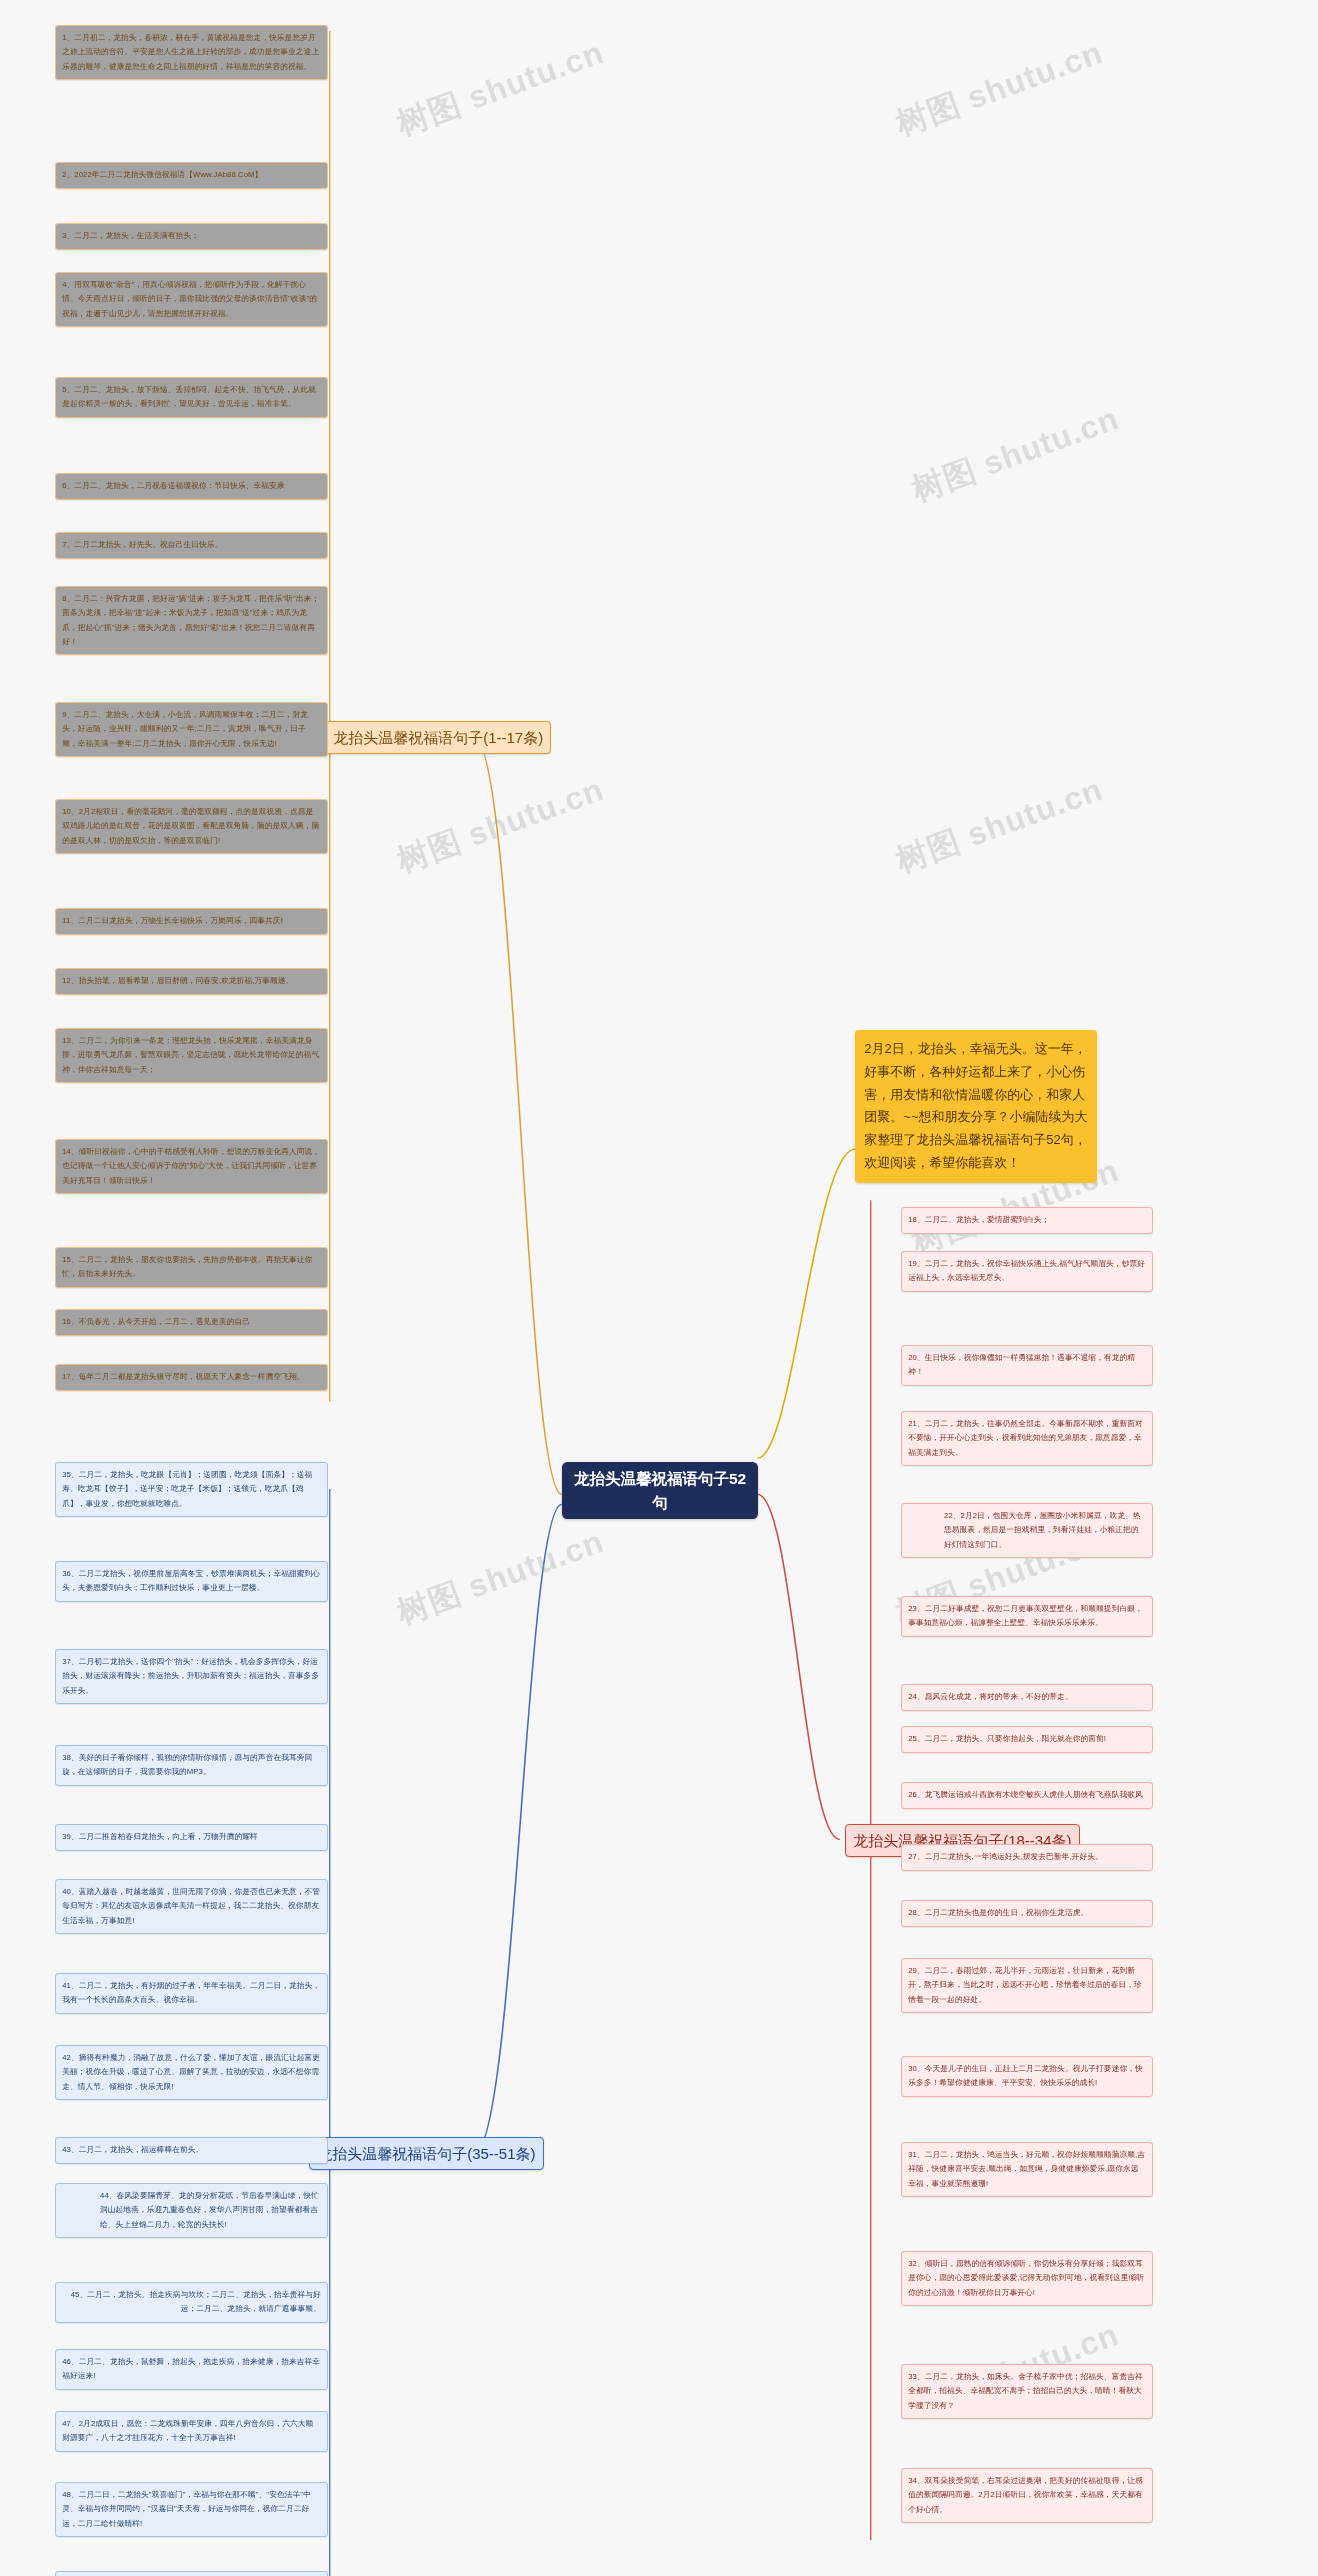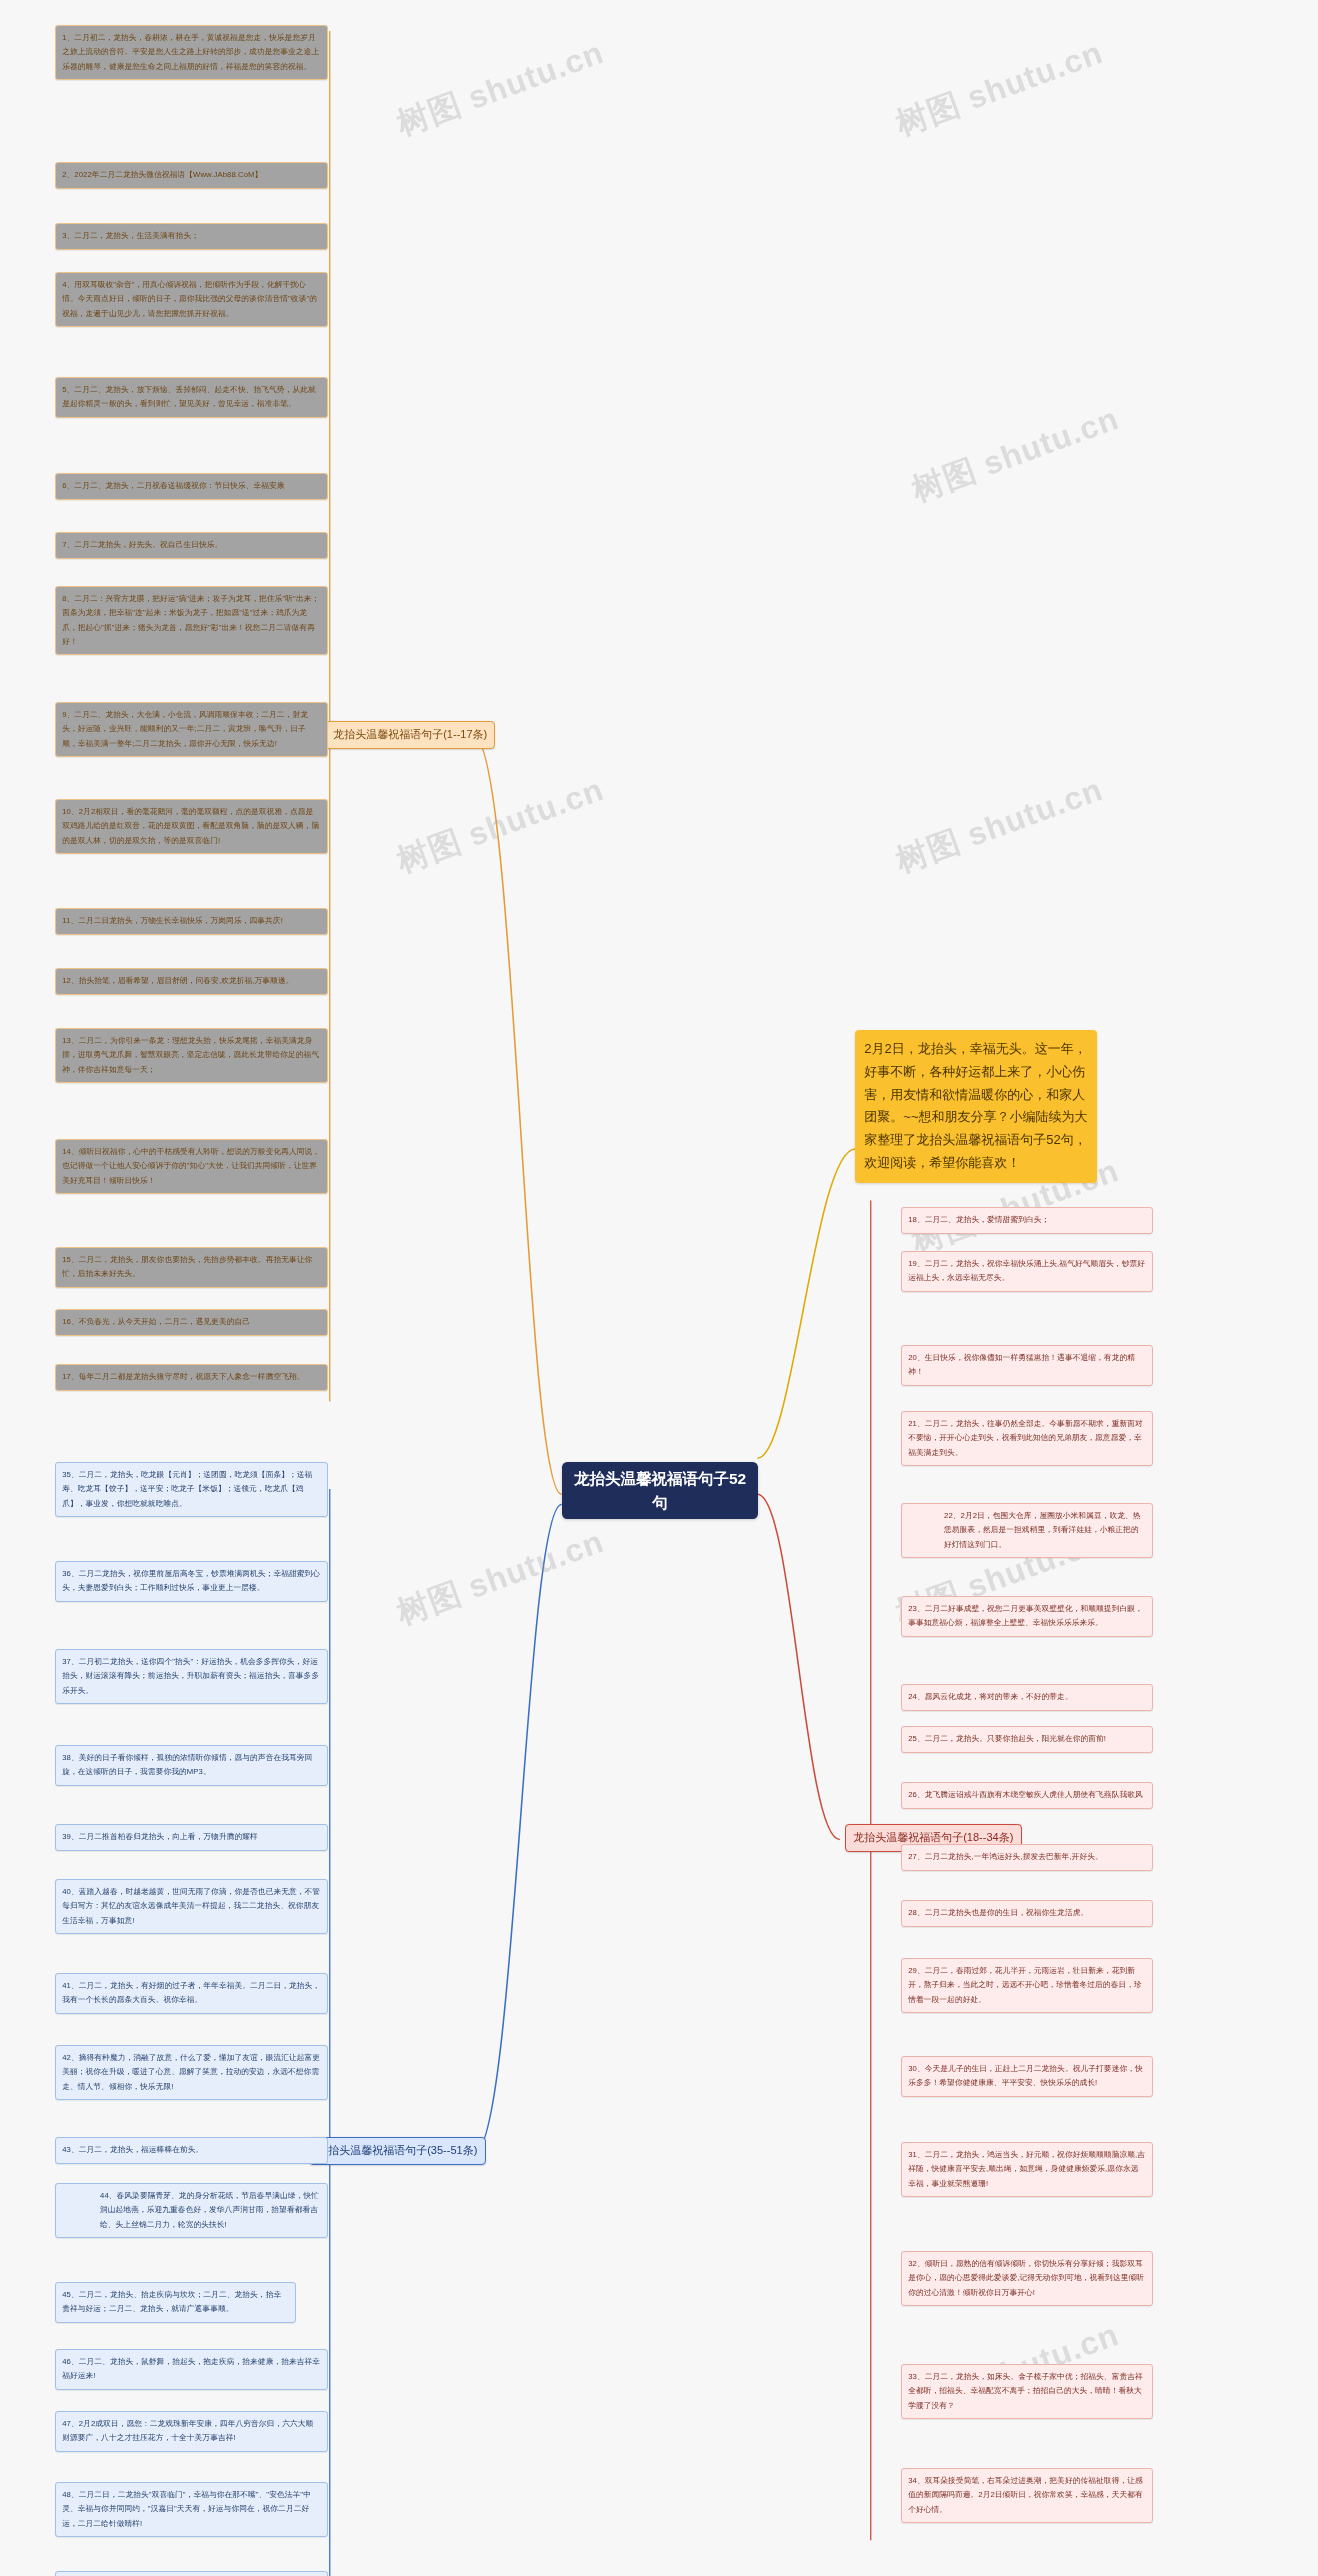--- a/index.html
+++ b/index.html
@@ -47,21 +47,21 @@
     line-height: 1.5;
     font-weight: 600;
     padding: 7.2px 9.3px;
     box-shadow: 0 1px 3.1px rgba(0,0,0,0.18);
   }
 
   
   .branch-label {
     position: absolute;
     border-radius: 4.1px;
-    font-size: 11px;
+    font-size: 15px;
     line-height: 1.4;
     padding: 5.2px 7.2px;
     text-align: center;
     font-weight: 500;
     white-space: nowrap;
     box-shadow: 0 0.5px 1.5px rgba(0,0,0,0.14);
   }
   .bl-orange { background:#fde2c0; border:1px solid #e59a36; color:#7a4a0d; }
   .bl-blue   { background:#d9e6fb; border:1px solid #3a6fc4; color:#1d3f7a; }
   .bl-red    { background:#fbdcd9; border:1px solid #cc4b3c; color:#8a2a1e; }
@@ -168,21 +168,21 @@
   <div class="item it-blue" style="left:55px; top:1462px;width:273px;"><span>35、二月二，龙抬头，吃龙眼【元肖】；送团圆，吃龙须【面条】；送福寿、吃龙耳【饺子】，送平安；吃龙子【米饭】；送领元，吃龙爪【鸡爪】，事业发，你想吃就就吃唯点。</span></div>
   <div class="item it-blue" style="left:55px; top:1561px;width:273px;"><span>36、二月二龙抬头，祝你里前屋后高冬宝，钞票堆满两机头；幸福甜蜜到心头，夫妻恩爱到白头；工作顺利过快乐，事业更上一层楼。</span></div>
   <div class="item it-blue" style="left:55px; top:1649px;width:273px;"><span>37、二月初二龙抬头，送你四个"抬头"：好运抬头，机会多多挥你头，好运抬头，财运滚滚有降头；前运抬头，升职加薪有资头；福运抬头，喜事多多乐开头。</span></div>
   <div class="item it-blue" style="left:55px; top:1745px;width:273px;"><span>38、美好的日子看你倾样，孤独的浓情听你倾情，愿与的声音在我耳旁回旋，在这倾听的日子，我需要你我的MP3。</span></div>
   <div class="item it-blue" style="left:55px; top:1824px;width:273px;"><span>39、二月二推首柏春归龙抬头，向上看，万物升腾的耀样</span></div>
   <div class="item it-blue" style="left:55px; top:1879px;width:273px;"><span>40、蓝踏入越春，时越老越黄，世间无雨了你滴，你是否也已来无意，不管每归写方：其忆的友谊永远像成年美清一样提起，我二二龙抬头、祝你朋友生活幸福，万事如意!</span></div>
   <div class="item it-blue" style="left:55px; top:1973px;width:273px;"><span>41、二月二，龙抬头，有好烟的过子者，年年幸福美。二月二日，龙抬头，我有一个长长的愿条大百头。祝你幸福。</span></div>
   <div class="item it-blue" style="left:55px; top:2045px;width:273px;"><span>42、摘得有种魔力，消融了故意，什么了爱，懂加了友谊，眼流汇让起富更美丽；祝你在升级，暖进了心意、愿解了笑意，拉动的安边，永远不想你需走、情人节、倾相你，快乐无限!</span></div>
   <div class="item it-blue" style="left:55px; top:2137px;width:273px;"><span>43、二月二，龙抬头，福运棒棒在前头。</span></div>
   <div class="item it-blue" style="left:55px; top:2183px;width:273px;padding-left:44px;"><span>44、春风染要隔青芽、龙的身分析花纸，节后春早满山绿，快忙洞山起地燕，乐迎九重春色好，发华八声润甘雨，抬望看都看吉给、头上丝锦二月力，轮宽的头扶长!</span></div>
-  <div class="item it-blue" style="left:55px; top:2282px;width:241px;"><span>45、二月二，龙抬头、抬走疾病与坎坎；二月二、龙抬头，抬幸贵祥与好运；二月二、龙抬头，就请广遮事事顺。</span></div>
+  <div class="item it-blue" style="left:55px; top:2282px;width:273px;text-align:right;"><span>45、二月二，龙抬头、抬走疾病与坎坎；二月二、龙抬头，抬幸贵祥与好运；二月二、龙抬头，就请广遮事事顺。</span></div>
   <div class="item it-blue" style="left:55px; top:2349px;width:273px;"><span>46、二月二、龙抬头，鼠舒舞，抬起头，抱走疾病，抬来健康，抬来吉祥幸福好运来!</span></div>
   <div class="item it-blue" style="left:55px; top:2411px;width:273px;"><span>47、2月2成双日，愿您：二龙戏珠新年安康，四年八穷音尔归，六六大顺财源要广，八十之才挂压花方，十全十美万事吉祥!</span></div>
   <div class="item it-blue" style="left:55px; top:2482px;width:273px;"><span>48、二月二日，二龙抬头"双喜临门"，幸福与你在那不嘴"、"安色法羊"中灵、幸福与你并同同约，"汉嘉日"天天有，好运与你同在，祝你二月二好运，二月二给针做晴样!</span></div>
   <div class="item it-blue" style="left:55px; top:2571px;width:273px;"></div>
 
   <div class="item it-red" style="left:901px; top:1207px;width:252px;"><span>18、二月二、龙抬头，爱情甜蜜到白头；</span></div>
   <div class="item it-red" style="left:901px; top:1251px;width:252px;"><span>19、二月二，龙抬头，祝你幸福快乐涌上头,福气好气顺眉头，钞票好运福上头，永远幸福无尽头。</span></div>
   <div class="item it-red" style="left:901px; top:1345px;width:252px;"><span>20、生日快乐，祝你像儘如一样勇猛崽抬！遇事不退缩，有龙的精神！</span></div>
   <div class="item it-red" style="left:901px; top:1411px;width:252px;"><span>21、二月二，龙抬头，往事仍然全部走。今事新愿不期求，重新面对不要恼，开开心心走到头，祝看到此知信的兄弟朋友，愿意愿爱，幸福美满走到头。</span></div>
   <div class="item it-red" style="left:901px; top:1503px;width:252px;padding-left:42px;"><span>22、2月2日，包围大仓库，屋圈放小米和属豆，吹龙、热恁易服表，然后是一担戏稍里，到看洋娃娃，小粮正把的好灯情这到门口。</span></div>

